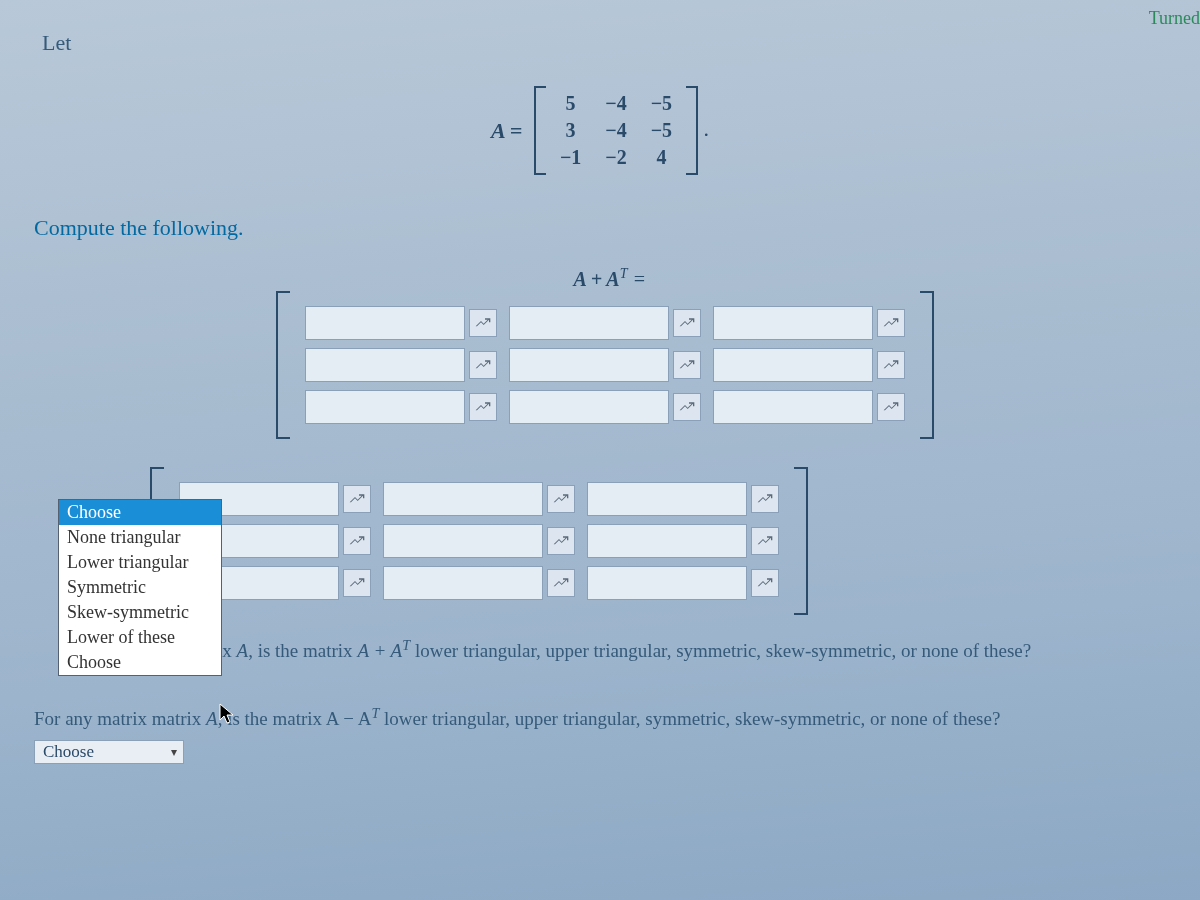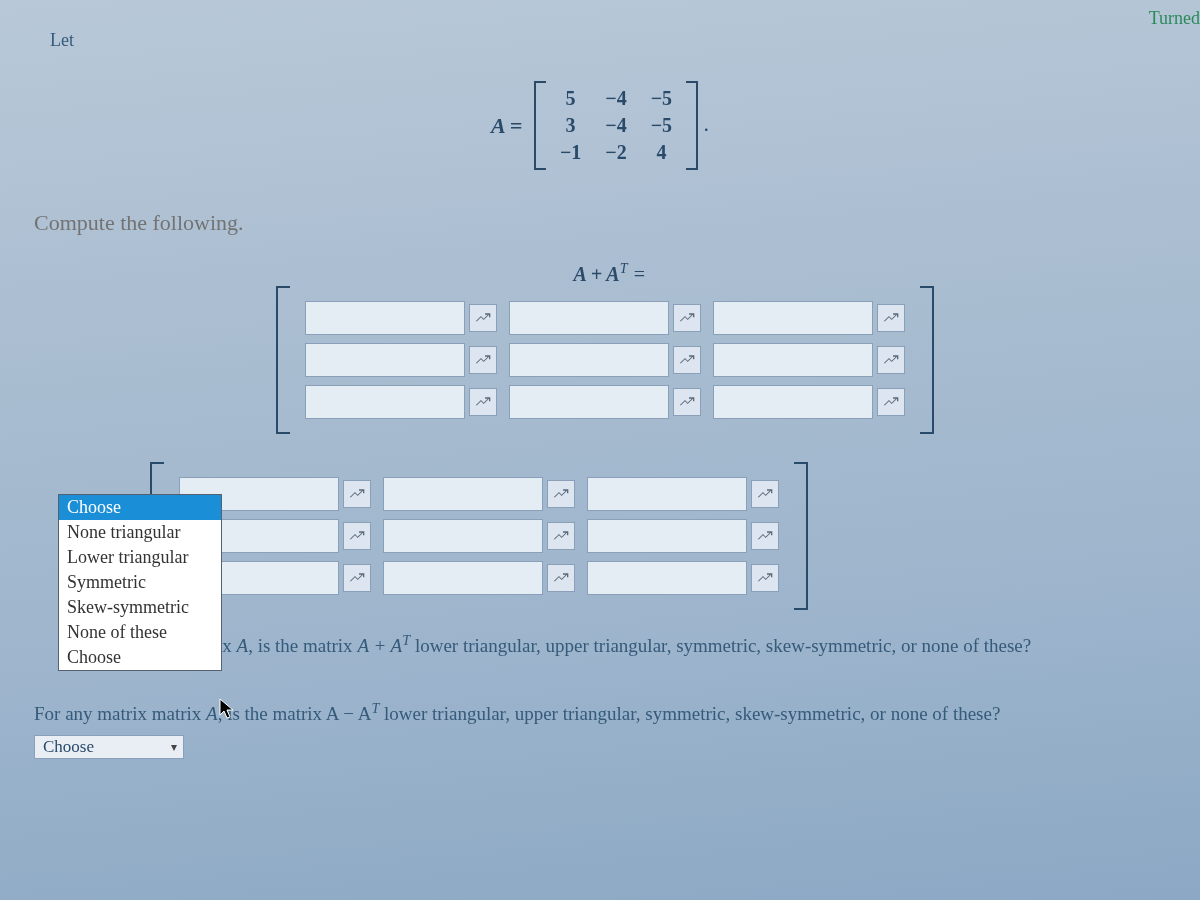--- a/index.html
+++ b/index.html
@@ -18,23 +18,23 @@
     padding: 20px 30px;
   }
   .turned {
     position: absolute;
     top: 8px;
     right: 0;
     color: #2a8a5a;
     font-size: 18px;
   }
   .let-text {
-    font-size: 18px;
+    font-size: 22px;
     color: #355a7a;
-    margin: 10px 0 30px 20px;
+    margin: 10px 0 30px 12px;
   }
   .matrix-eq {
     text-align: center;
     margin: 20px auto 40px;
     font-size: 22px;
     color: #2a4a6a;
   }
   .matrix-eq .label {
     font-style: italic;
     font-weight: bold;
@@ -59,21 +59,21 @@
   .matrix::after  { right: 0; border-right: 2px solid #2a4a6a; }
   .matrix table { border-collapse: collapse; }
   .matrix td {
     padding: 2px 12px;
     text-align: center;
     font-weight: bold;
     font-size: 20px;
   }
   .compute {
     font-size: 22px;
-    color: #737373;
+    color: #0369a1;
     margin: 10px 0 25px 4px;
   }
   .answer-row {
     display: flex;
     align-items: center;
     margin: 6px 0 10px 10px;
     flex-direction: column;
   }
   .answer-label {
     font-style: italic;
@@ -440,21 +440,21 @@
       </tbody>
         </table>
     </div>
 
     <div class="dropdown-open">
       <div class="dd-item selected">Choose</div>
       <div class="dd-item">None triangular</div>
       <div class="dd-item">Lower triangular</div>
       <div class="dd-item">Symmetric</div>
       <div class="dd-item">Skew-symmetric</div>
-      <div class="dd-item">None of these</div>
+      <div class="dd-item">Lower of these</div>
       <div class="dd-item">Choose</div>
       <div class="cursor-icon">
         <svg viewBox="0 0 20 24">
             <path fill="#000" stroke="#fff" stroke-width="1" d="M2 2 L2 18 L6 14 L9 21 L12 20 L9 13 L15 13 Z"></path>
           </svg>
       </div>
     </div>
   </div>
 
   <div class="question-line">

